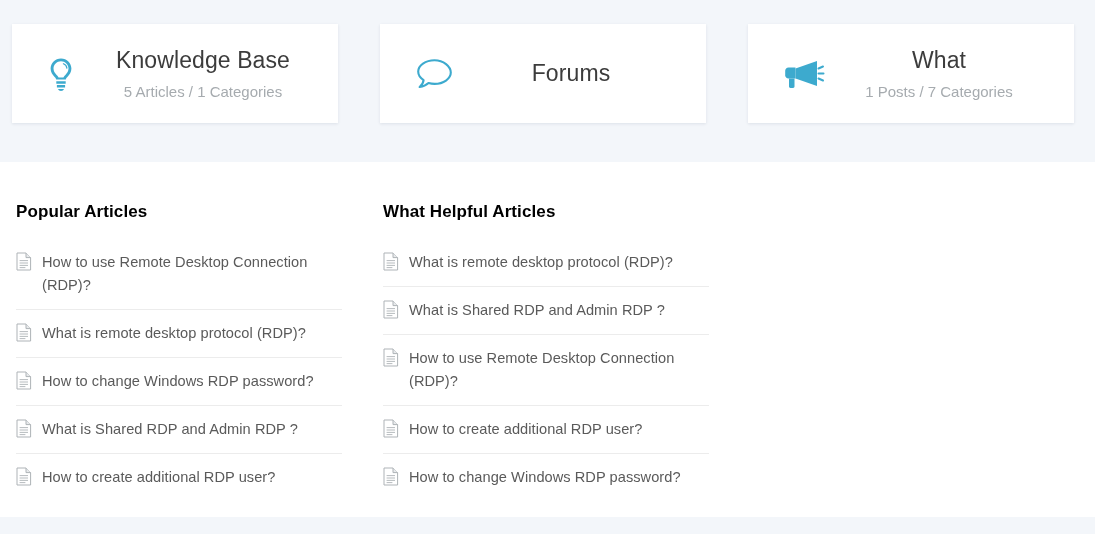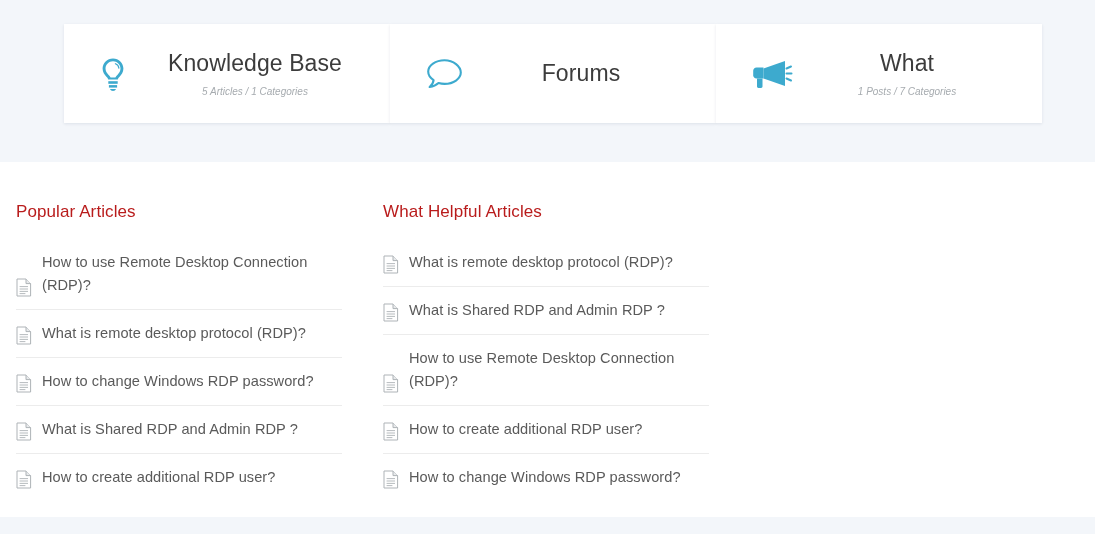--- a/index.html
+++ b/index.html
@@ -20,26 +20,26 @@
   .stats-band {
     position: absolute;
     left: 0;
     top: 0;
     width: 1095px;
     height: 162px;
     background: #f3f6fa;
   }
   .stats-row {
     position: absolute;
-    left: 22px;
+    left: 12px;
     top: 24px;
     width: 1062px;
     height: 99px;
     display: flex;
-    justify-content: center;
+    justify-content: space-between;
   }
   .stat-card {
     width: 326px;
     height: 99px;
     background: #ffffff;
     box-shadow: 0 1px 3px rgba(30,50,80,0.10);
     display: flex;
     align-items: center;
     padding: 0 22px 0 22px;
     cursor: pointer;
@@ -58,57 +58,56 @@
     padding-right: 6px;
   }
   .stat-title {
     font-size: 23px;
     font-weight: 400;
     color: #3c3c3c;
     line-height: 1.25;
     letter-spacing: 0.1px;
   }
   .stat-sub {
-    font-size: 10px;
+    font-size: 15px;
     color: #a6abaf;
     margin-top: 7px;
     line-height: 1.3;
-    font-style: italic;
   }
 
   
   .lists-area {
     position: absolute;
     left: 0;
     top: 162px;
     width: 1095px;
     height: 355px;
     background: #ffffff;
   }
   .list-col {
     position: absolute;
     top: 39px;
   }
   .col-left  { left: 16px;  width: 326px; }
   .col-right { left: 383px; width: 326px; }
 
   .list-heading {
     font-size: 17px;
-    color: #b91c1c;
-    font-weight: 400;
+    color: #000000;
+    font-weight: 700;
     margin: 0 0 16px 0;
     line-height: 1.3;
     letter-spacing: 0.1px;
   }
 
   .list-items { list-style: none; margin: 0; padding: 0; }
 
   .list-item {
     display: flex;
-    align-items: flex-end;
+    align-items: flex-start;
     padding: 12px 0 12px 0;
     border-bottom: 1px solid #ececec;
     cursor: pointer;
   }
   .list-item:last-child { border-bottom: none; }
 
   .doc-icon {
     flex: 0 0 16px;
     width: 16px;
     height: 19px;

